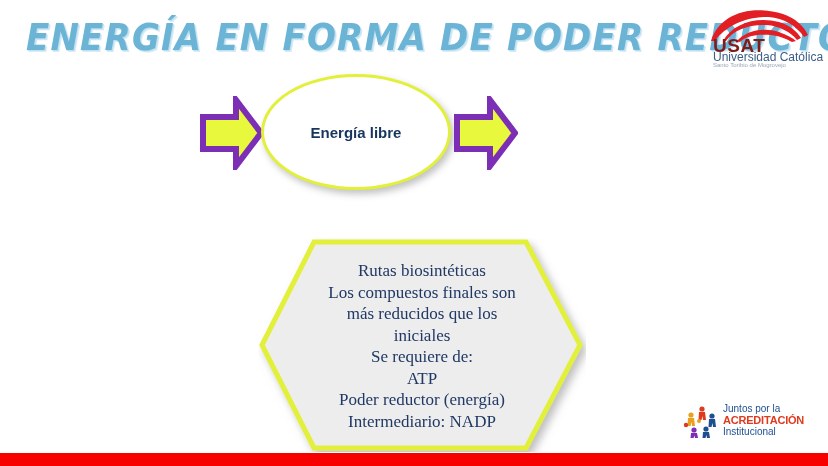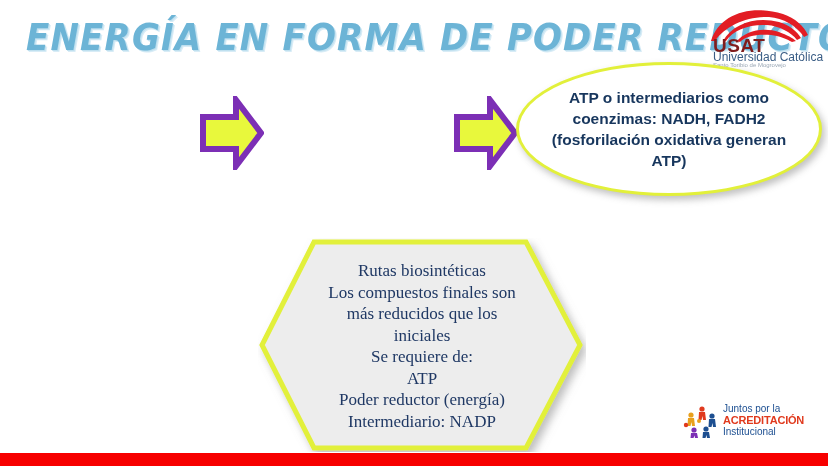--- a/index.html
+++ b/index.html
@@ -261,28 +261,28 @@
     <div class="usat-word">USAT</div>
     <div class="usat-sub1">Universidad Católica</div>
     <div class="usat-sub2">Santo Toribio de Mogrovejo</div>
   </div>
 
 
   <svg class="arrow" id="arrow-1" viewBox="0 0 64 74">
     <path d="M3 21 L36 21 L36 4 L61 37 L36 70 L36 53 L3 53 Z" fill="#e8f83c" stroke="#7c2fb5" stroke-width="6" stroke-linejoin="miter"></path>
   </svg>
 
+  <div class="ellipse" id="ellipse-energia">
+    <div class="shape-text">Energía libre</div>
+  </div>
 
   <svg class="arrow" id="arrow-2" viewBox="0 0 64 74">
     <path d="M3 21 L36 21 L36 4 L61 37 L36 70 L36 53 L3 53 Z" fill="#e8f83c" stroke="#7c2fb5" stroke-width="6" stroke-linejoin="miter"></path>
   </svg>
 
-  <div class="ellipse" id="ellipse-atp">
-    <div class="shape-text">ATP o intermediarios como coenzimas: NADH, FADH2 (fosforilación oxidativa generan ATP)</div>
-  </div>
 
   <div id="acred-logo">
     <svg class="acred-mark" viewBox="0 0 36 34">
       <g>
         <circle cx="8" cy="11" r="2.6" fill="#e8a01e"></circle>
         <path d="M5 14 L11 14 L12 22 L9 22 L8.5 18 L7.5 22 L4.5 22 Z" fill="#e8a01e"></path>
         <circle cx="19" cy="5" r="2.6" fill="#e03a1e"></circle>
         <path d="M16 8 L22 8 L23 16 L20 16 L19.5 12 L18.5 16 L15.5 16 Z" fill="#e03a1e"></path>
         <circle cx="29" cy="12" r="2.6" fill="#1d4f91"></circle>
         <path d="M26 15 L32 15 L33 23 L30 23 L29.5 19 L28.5 23 L25.5 23 Z" fill="#1d4f91"></path>

